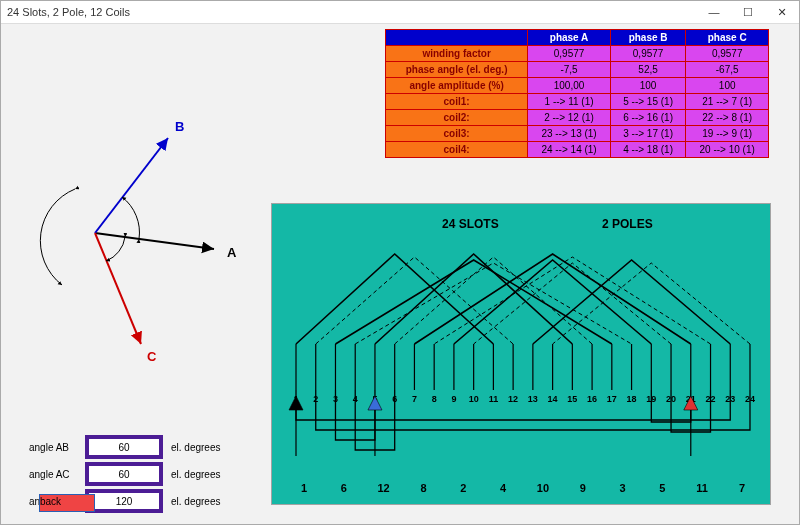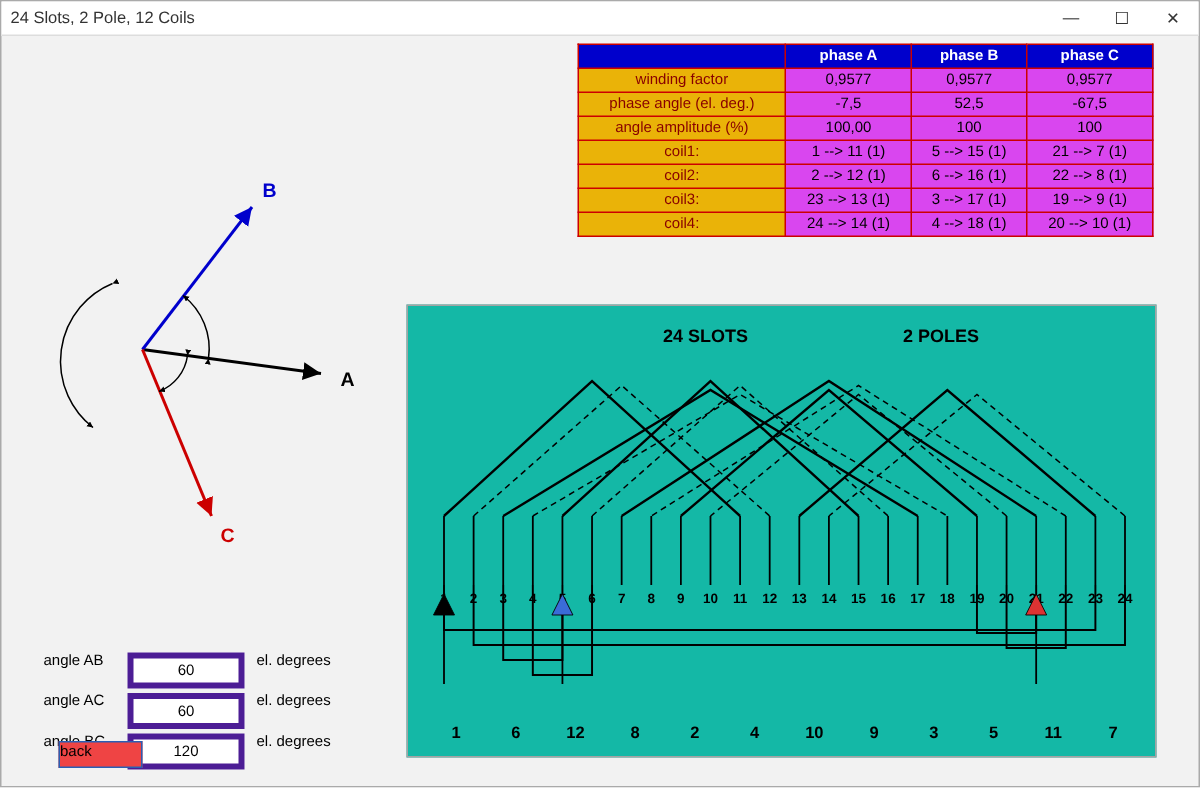--- a/index.html
+++ b/index.html
@@ -8,25 +8,25 @@
   .titlebuttons{position:absolute;right:0;top:0;height:22px;display:flex}
   .tb{width:34px;height:22px;display:flex;align-items:center;justify-content:center;font-size:11px;color:#333}
   .content{position:absolute;top:22px;left:0;right:0;bottom:0}
   .phaselabels{position:absolute;top:8px;left:30px;font-size:13px;font-weight:bold}
   .phaselabels span{margin-right:28px}
   .phA{color:#000}.phB{color:#00c}.phC{color:#c00}
   .phasor{position:absolute;top:40px;left:14px;width:250px;height:300px}
   .table{position:absolute;top:6px;right:30px;width:384px;border-collapse:collapse;font-size:10px}
   .table th,.table td{border:1px solid #c00;text-align:center;padding:2px 4px}
   .table th{background:#00c;color:#fff;font-weight:bold}
-  .table .rh{background:#eab308;color:#800;font-weight:normal}
+  .table .rh{background:#f97316;color:#800;font-weight:bold}
   .table .cell{background:#d946ef;color:#000}
   .diagram{position:absolute;left:270px;top:180px;width:498px;height:300px;border:1px solid #a3a3a3;background:#14b8a6}
   .anglegrid{position:absolute;left:28px;top:412px;font-size:10px}
-  .anglegrid .row{display:flex;align-items:flex-start;margin-bottom:3px}
+  .anglegrid .row{display:flex;align-items:center;margin-bottom:3px}
   .anglegrid .lab{width:56px}
   .anglegrid input{width:66px;height:14px;border:4px solid #4c1d95;font-size:10px;text-align:center;background:#fff}
   .anglegrid .unit{margin-left:8px}
   .backbtn{position:absolute;left:38px;bottom:12px;width:54px;height:16px;border:1px solid #2a5fb4;background:#ef4444;font-size:10px;text-align:left;line-height:14px;cursor:pointer}
 </style>
 </head>
 <body>
 
 <div class="window">
   <div class="titlebar">

